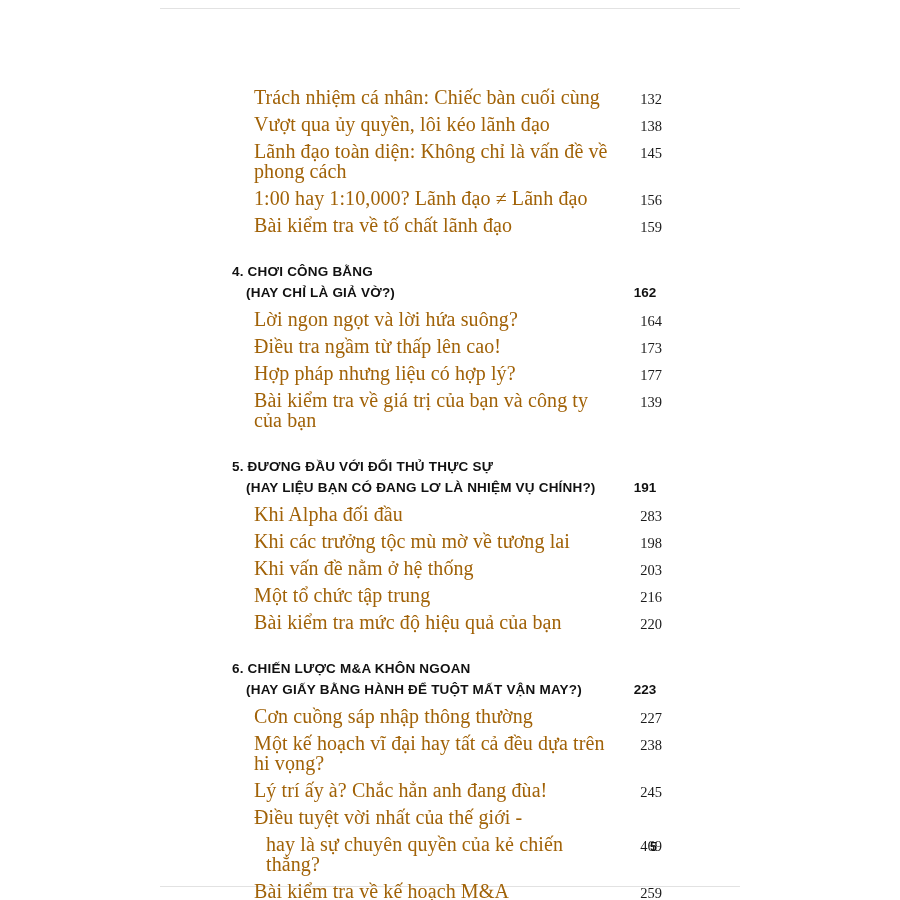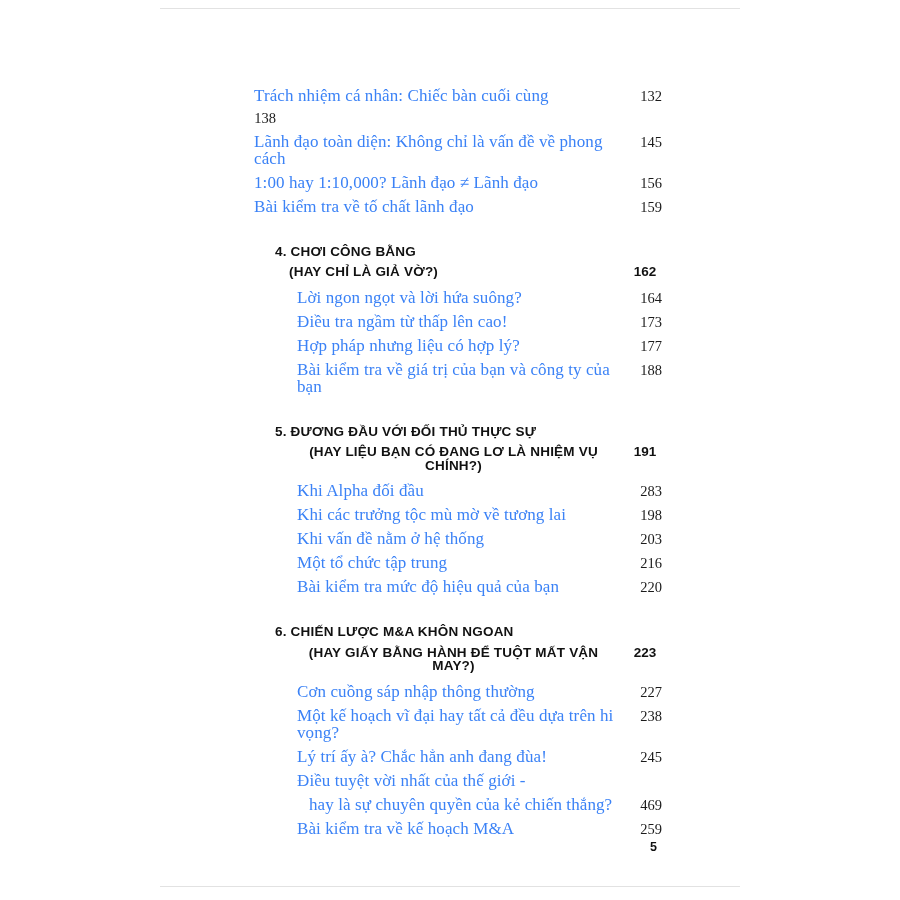--- a/index.html
+++ b/index.html
@@ -46,38 +46,37 @@
     align-items: baseline;
     justify-content: space-between;
     line-height: 1.0;
   }
 
   .entry {
     padding: 3px 0 4px 0;
   }
   .entry .title {
     font-family: "Liberation Serif", serif;
-    font-size: 17px;
-    color: #3b82f6;
+    font-size: 20px;
+    color: #a16207;
     padding-left: 22px;
     letter-spacing: 0.1px;
   }
   .entry .page-no {
     font-family: "Liberation Serif", serif;
     font-size: 14.5px;
     color: #1b1b1b;
     min-width: 34px;
     text-align: right;
     padding-left: 10px;
   }
 
   
   .chapter {
     margin-top: 26px;
-    margin-left: 43px;
   }
   .chapter-head .title {
     font-family: "Liberation Sans", sans-serif;
     font-weight: bold;
     font-size: 13.5px;
     color: #111;
     letter-spacing: 0.2px;
     padding-left: 0;
   }
   .chapter-sub {
@@ -124,20 +123,21 @@
   <div class="trim top"></div>
   <div class="trim bottom"></div>
 
   <div class="toc">
     <div id="top-entries">
         <div class="row entry">
           <div class="title">Trách nhiệm cá nhân: Chiếc bàn cuối cùng</div>
           <div class="page-no">132</div>
         </div>
         <div class="row entry">
+          <div class="title">Vượt qua ủy quyền, lôi kéo lãnh đạo</div>
           <div class="page-no">138</div>
         </div>
         <div class="row entry">
           <div class="title">Lãnh đạo toàn diện: Không chỉ là vấn đề về phong cách</div>
           <div class="page-no">145</div>
         </div>
         <div class="row entry">
           <div class="title">1:00 hay 1:10,000? Lãnh đạo ≠ Lãnh đạo</div>
           <div class="page-no">156</div>
         </div>
@@ -163,21 +163,21 @@
             <div class="row entry">
               <div class="title">Điều tra ngầm từ thấp lên cao!</div>
               <div class="page-no">173</div>
             </div>
             <div class="row entry">
               <div class="title">Hợp pháp nhưng liệu có hợp lý?</div>
               <div class="page-no">177</div>
             </div>
             <div class="row entry">
               <div class="title">Bài kiểm tra về giá trị của bạn và công ty của bạn</div>
-              <div class="page-no">188</div>
+              <div class="page-no">139</div>
             </div>
           </div>
         </div>
         <div class="chapter">
           <div class="row chapter-head">
             <div class="title">5. ĐƯƠNG ĐẦU VỚI ĐỐI THỦ THỰC SỰ</div>
           </div>
           <div class="row chapter-sub">
             <div class="title">(HAY LIỆU BẠN CÓ ĐANG LƠ LÀ NHIỆM VỤ CHÍNH?)</div>
             <div class="page-no">191</div>

